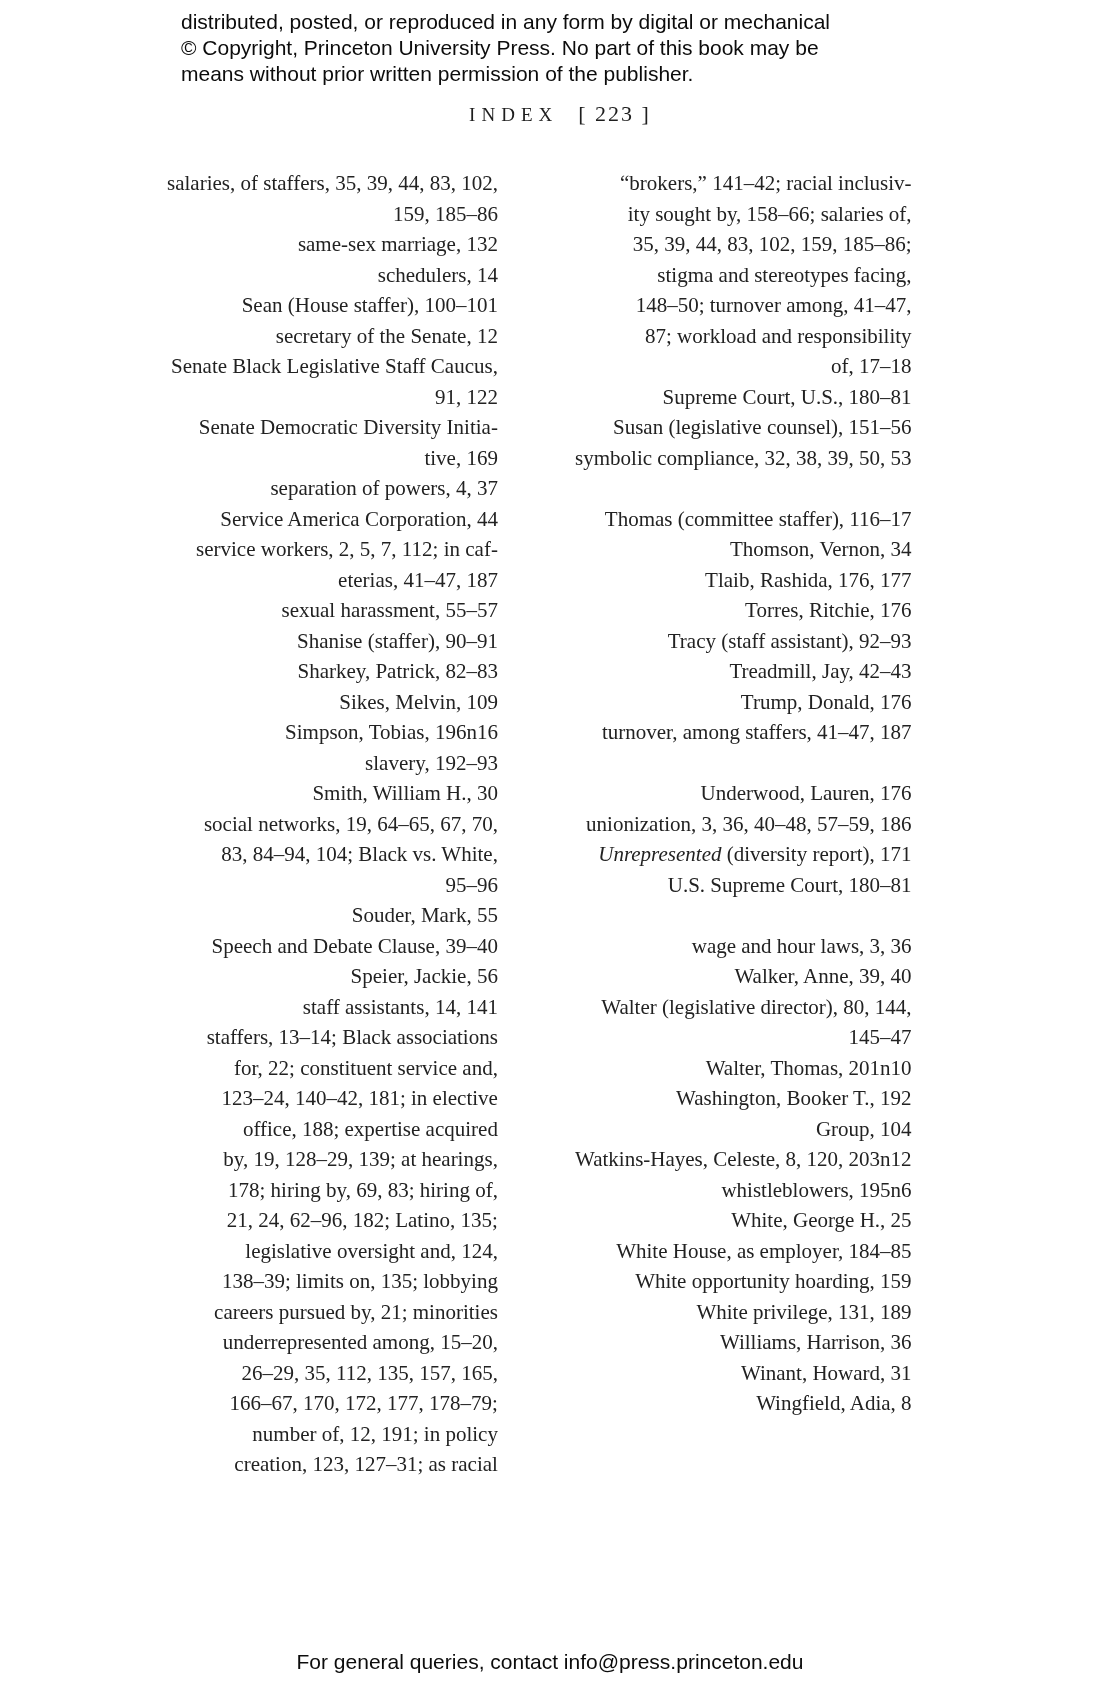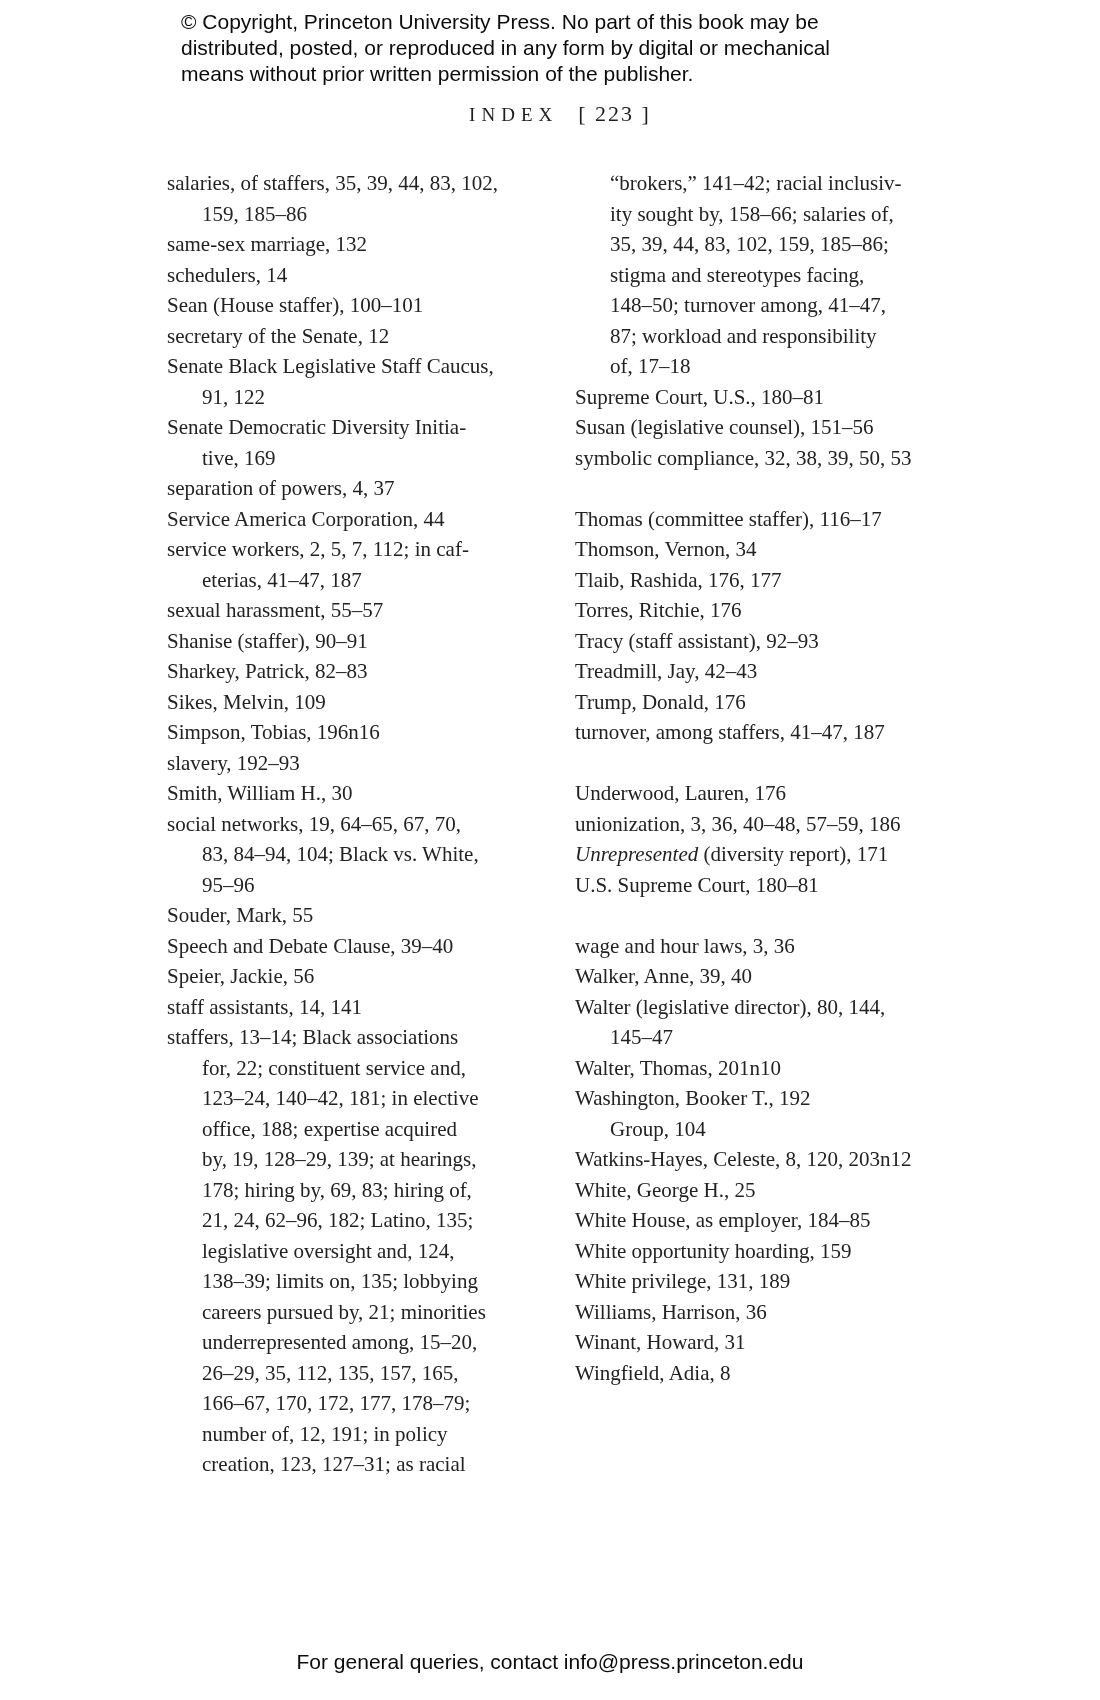--- a/index.html
+++ b/index.html
@@ -47,20 +47,21 @@
     letter-spacing: 2px;
   }
 
   
   .index-col {
     position: absolute;
     top: 168px;
     font-family: "Liberation Serif", serif;
     font-size: 21px;
     color: #222222;
+    text-align: right;
   }
   .col-left  { left: 167px; }
   .col-right { left: 575px; }
   .index-line {
     height: 30.5px;
     line-height: 30.5px;
     white-space: nowrap;
   }
   .index-line.indent { padding-left: 35px; }
   .index-line em { font-style: italic; font-family: Liberation Serif, serif; }
@@ -74,22 +75,22 @@
     text-align: center;
     font-family: Liberation Sans, sans-serif;
     font-size: 21px;
     color: #0c0c0c;
   }
 </style>
 </head>
 <body>
 
 <div class="copyright">
+  <div>distributed, posted, or reproduced in any form by digital or mechanical</div>
   <div>© Copyright, Princeton University Press. No part of this book may be</div>
-  <div>distributed, posted, or reproduced in any form by digital or mechanical</div>
   <div>means without prior written permission of the publisher.</div>
 </div>
 
 <div class="running-head">
   <span class="index-title">INDEX</span>
   <span class="page-number">[ 223 ]</span>
 </div>
 
 <div class="index-col col-left" id="col-left">
     <div class="index-line">salaries, of staffers, 35, 39, 44, 83, 102,</div>
@@ -163,20 +164,21 @@
     <div class="index-line">U.S. Supreme Court, 180–81</div>
     <div class="index-line"></div>
     <div class="index-line">wage and hour laws, 3, 36</div>
     <div class="index-line">Walker, Anne, 39, 40</div>
     <div class="index-line">Walter (legislative director), 80, 144,</div>
     <div class="index-line indent">145–47</div>
     <div class="index-line">Walter, Thomas, 201n10</div>
     <div class="index-line">Washington, Booker T., 192</div>
     <div class="index-line indent">Group, 104</div>
     <div class="index-line">Watkins-Hayes, Celeste, 8, 120, 203n12</div>
+    <div class="index-line">whistleblowers, 195n6</div>
     <div class="index-line">White, George H., 25</div>
     <div class="index-line">White House, as employer, 184–85</div>
     <div class="index-line">White opportunity hoarding, 159</div>
     <div class="index-line">White privilege, 131, 189</div>
     <div class="index-line">Williams, Harrison, 36</div>
     <div class="index-line">Winant, Howard, 31</div>
     <div class="index-line">Wingfield, Adia, 8</div>
   </div>
 
 <div class="footer">For general queries, contact info@press.princeton.edu</div>

